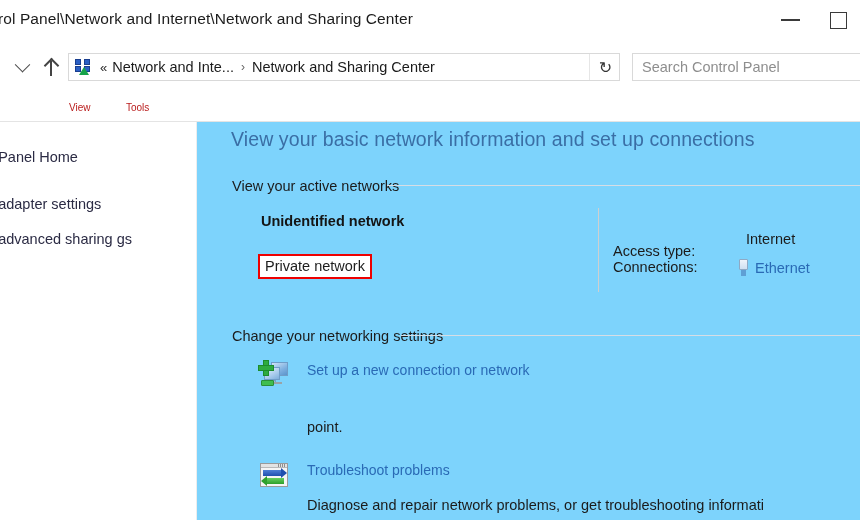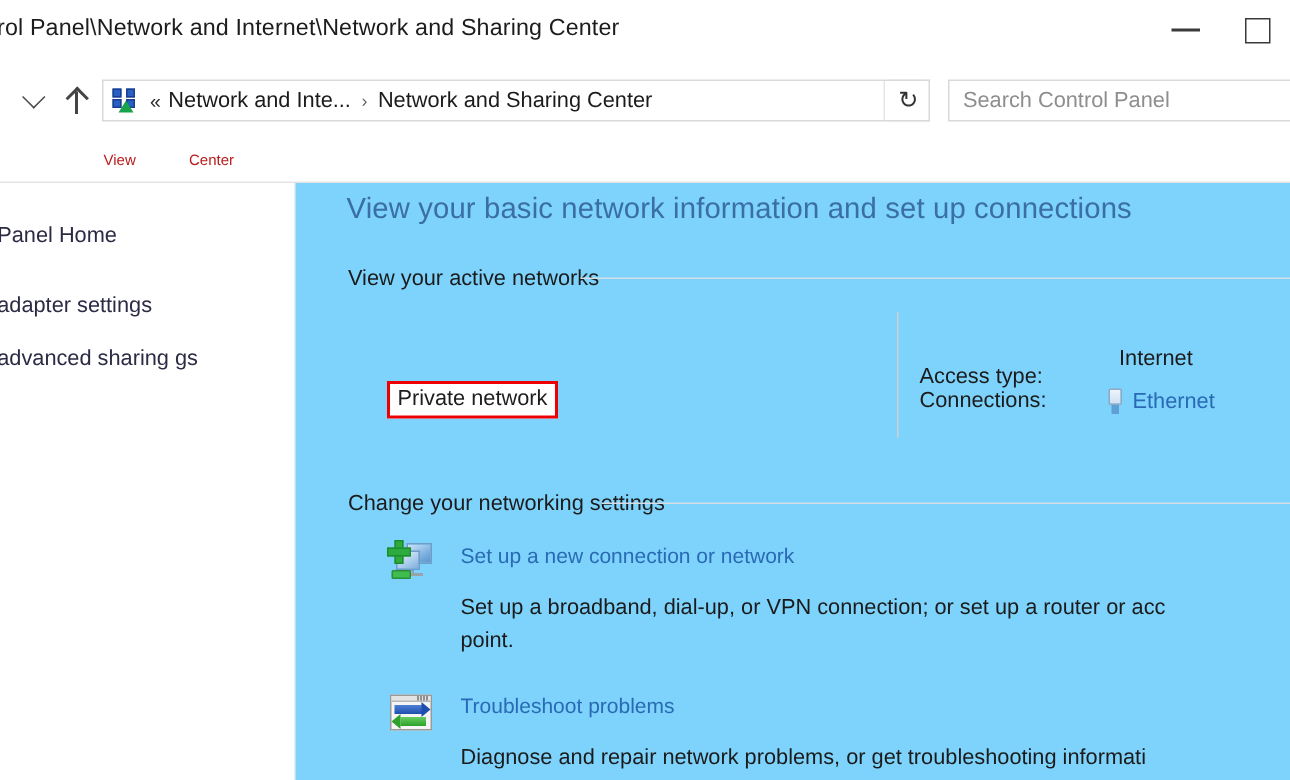--- a/index.html
+++ b/index.html
@@ -376,39 +376,40 @@
     </div>
 
     <div id="searchbox">
       <span id="search-placeholder">Search Control Panel</span>
     </div>
   </div>
 
   <div id="menubar">
 
     <div class="menuitem" id="menu-view">View</div>
-    <div class="menuitem" id="menu-tools">Center</div>
+    <div class="menuitem" id="menu-tools">Tools</div>
   </div>
   <div id="menu-rule"></div>
 
   <div id="sidebar">
     <div class="side-link" id="side-home">rol Panel Home</div>
     <div class="side-link" id="side-adapter">ge adapter settings</div>
     <div class="side-link" id="side-advanced">ge advanced sharing
 gs</div>
   </div>
   <div id="split-line"></div>
 
   <div id="content">
 
     <div id="page-heading">View your basic network information and set up connections</div>
 
     <div class="section-head" id="sec1-head">View your active networks</div>
     <div class="section-rule" id="sec1-rule"></div>
 
+    <div id="net-name">Unidentified network</div>
 
     <div id="net-type-box">
       <span id="net-type">Private network</span>
     </div>
 
     <div id="net-divider"></div>
 
     <div class="nfo-label" id="lbl-access">Access type:</div>
     <div class="nfo-value" id="val-access">Internet</div>
 
@@ -428,21 +429,21 @@
       <span class="mon-back"></span>
       <span class="mon-front"></span>
       <span class="mon-stand"></span>
       <span class="plug-cord"></span>
       <span class="plug"></span>
       <span class="plus-v"></span>
       <span class="plus-h"></span>
     </div>
     <div class="task-link" id="task1-link">Set up a new connection or network</div>
     <div class="task-desc" id="task1-desc">
-      <span>Set up a broadband, dial-up, or VPN connection; or set up a router or acc</span><br>
+      <br>
       <span>point.</span>
     </div>
 
     <div class="task-icon ic-trouble" id="task2-icon">
       <span class="frame"></span>
       <span class="titlebar-strip"></span>
       <span class="dots"></span>
       <span class="arrow-blue"></span>
       <span class="arrow-green"></span>
     </div>

